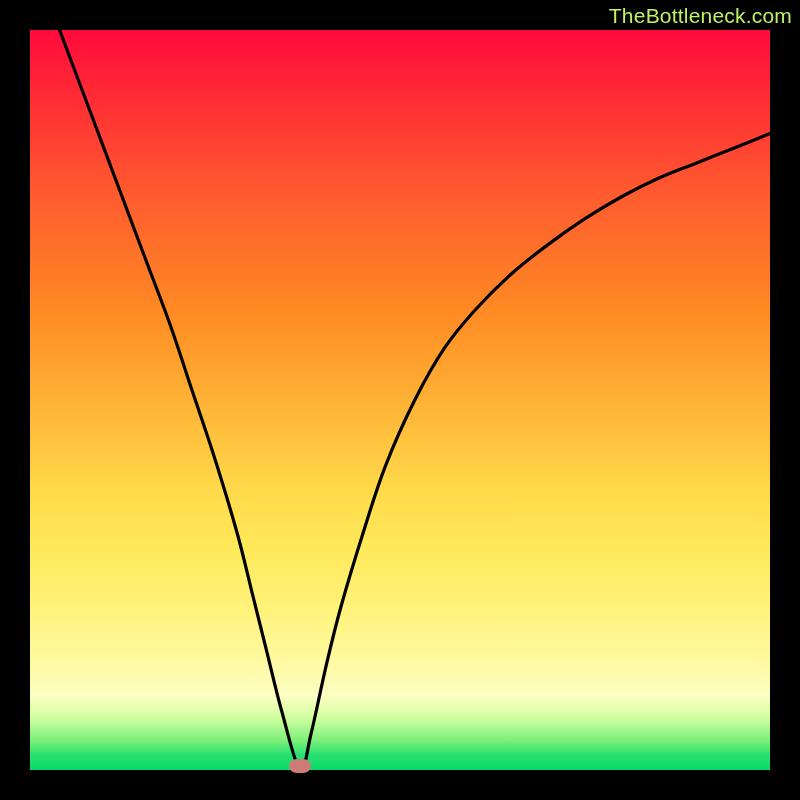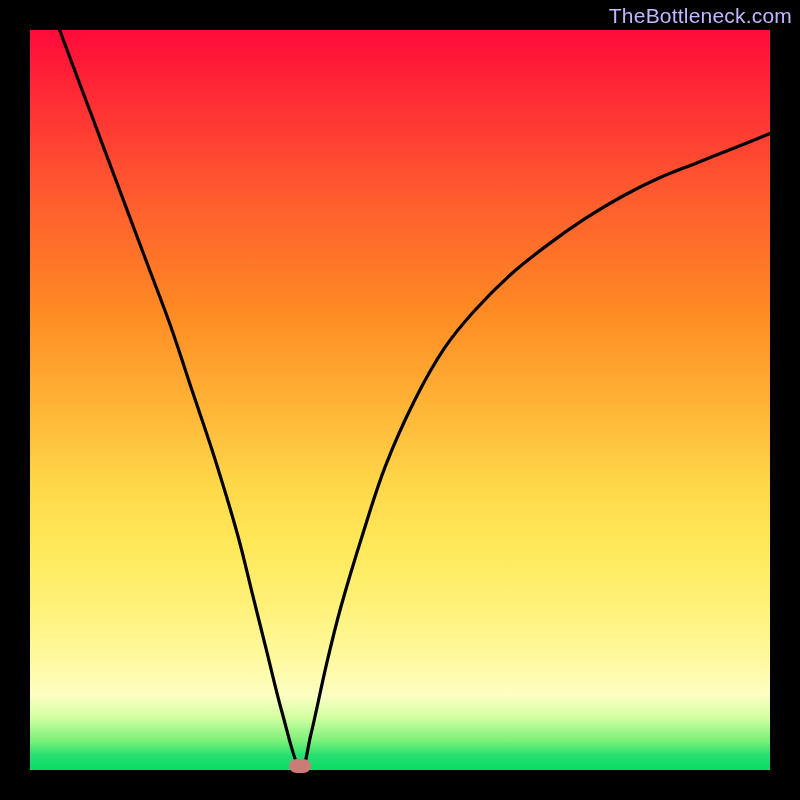--- a/index.html
+++ b/index.html
@@ -48,21 +48,21 @@
     position: absolute;
     left: 30px;
     top: 30px;
     width: 740px;
     height: 740px;
   }
   .watermark {
     position: absolute;
     top: 4px;
     right: 8px;
-    color: #c4b5fd;
+    color: #bef264;
     font-size: 21px;
     letter-spacing: 0.2px;
     font-weight: 400;
     user-select: none;
   }
   .marker {
     position: absolute;
     width: 22px;
     height: 14px;
     background: #cc7b76;

